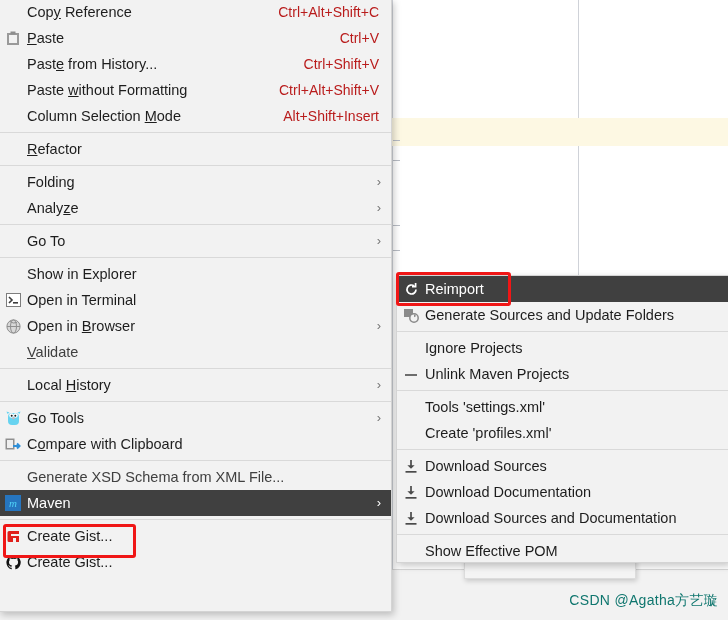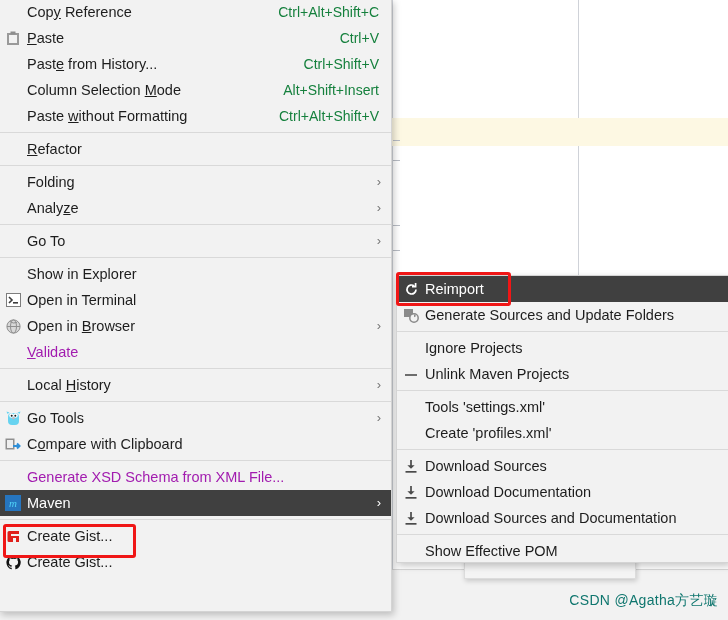--- a/index.html
+++ b/index.html
@@ -126,30 +126,30 @@
     justify-content: center;
   }
   .menu-item .label {
     flex: 1 1 auto;
     padding-right: 8px;
     overflow: hidden;
   }
   .menu-item .accel {
     margin-left: auto;
     padding-right: 12px;
-    color: #15803d;
+    color: #b91c1c;
     font-size: 14px;
   }
   .menu-item .arrow {
     margin-left: auto;
     padding-right: 10px;
     color: #767676;
     font-size: 13px;
   }
-  .menu-item.disabled .label { color: #a21caf; }
+  .menu-item.disabled .label { color: #404040; }
   .menu-item.selected {
     background: #404040;
     color: #ffffff;
   }
   .menu-item.selected .arrow { color: #ffffff; }
   .separator {
     height: 1px;
     background: #d9d9d9;
     margin: 3px 0;
   }
@@ -204,27 +204,27 @@
       <span class="label"><span class="u">P</span>aste</span>
       <span class="accel">Ctrl+V</span>
     </div>
     <div class="menu-item">
       <span class="ic"></span>
       <span class="label">Past<span class="u">e</span> from History...</span>
       <span class="accel">Ctrl+Shift+V</span>
     </div>
     <div class="menu-item">
       <span class="ic"></span>
+      <span class="label">Paste <span class="u">w</span>ithout Formatting</span>
+      <span class="accel">Ctrl+Alt+Shift+V</span>
+    </div>
+    <div class="menu-item">
+      <span class="ic"></span>
       <span class="label">Column Selection <span class="u">M</span>ode</span>
       <span class="accel">Alt+Shift+Insert</span>
-    </div>
-    <div class="menu-item">
-      <span class="ic"></span>
-      <span class="label">Paste <span class="u">w</span>ithout Formatting</span>
-      <span class="accel">Ctrl+Alt+Shift+V</span>
     </div>
     <div class="separator"></div>
     <div class="menu-item">
       <span class="ic"></span>
       <span class="label"><span class="u">R</span>efactor</span>
     </div>
     <div class="separator"></div>
     <div class="menu-item">
       <span class="ic"></span>
       <span class="label">Folding</span>

